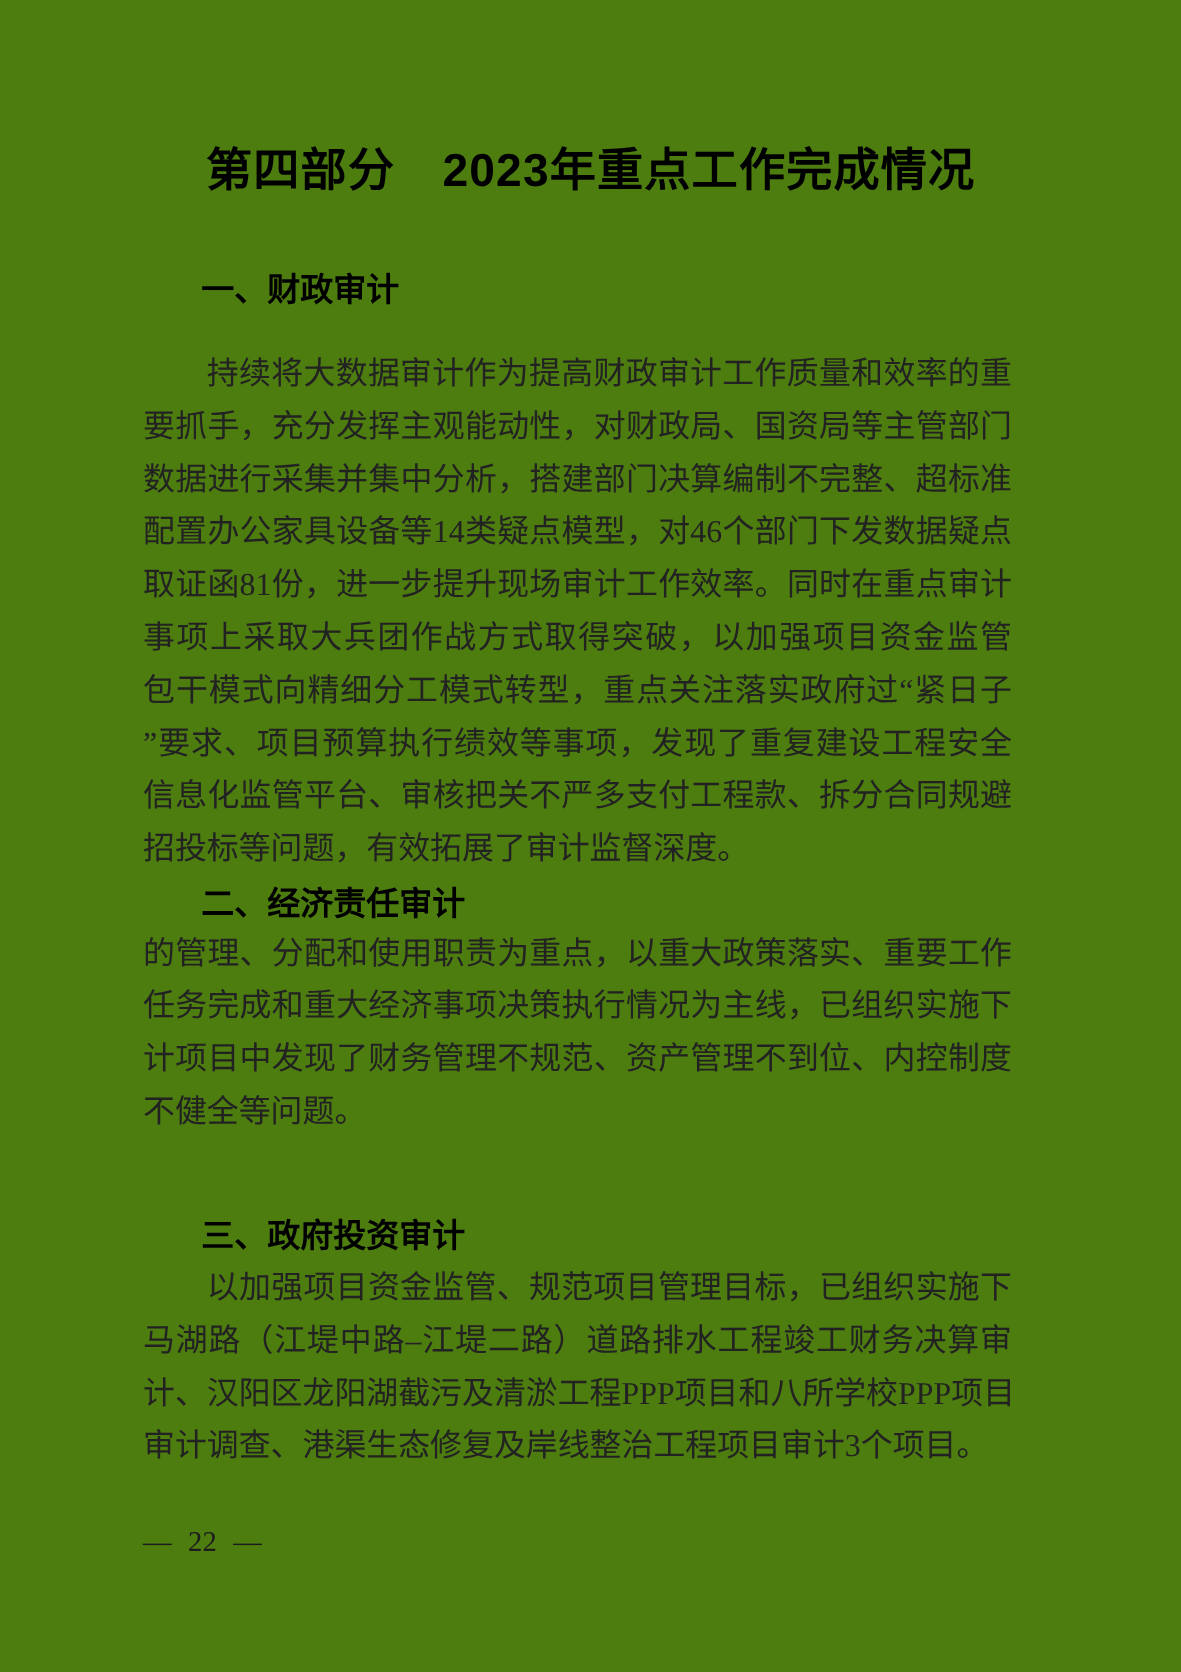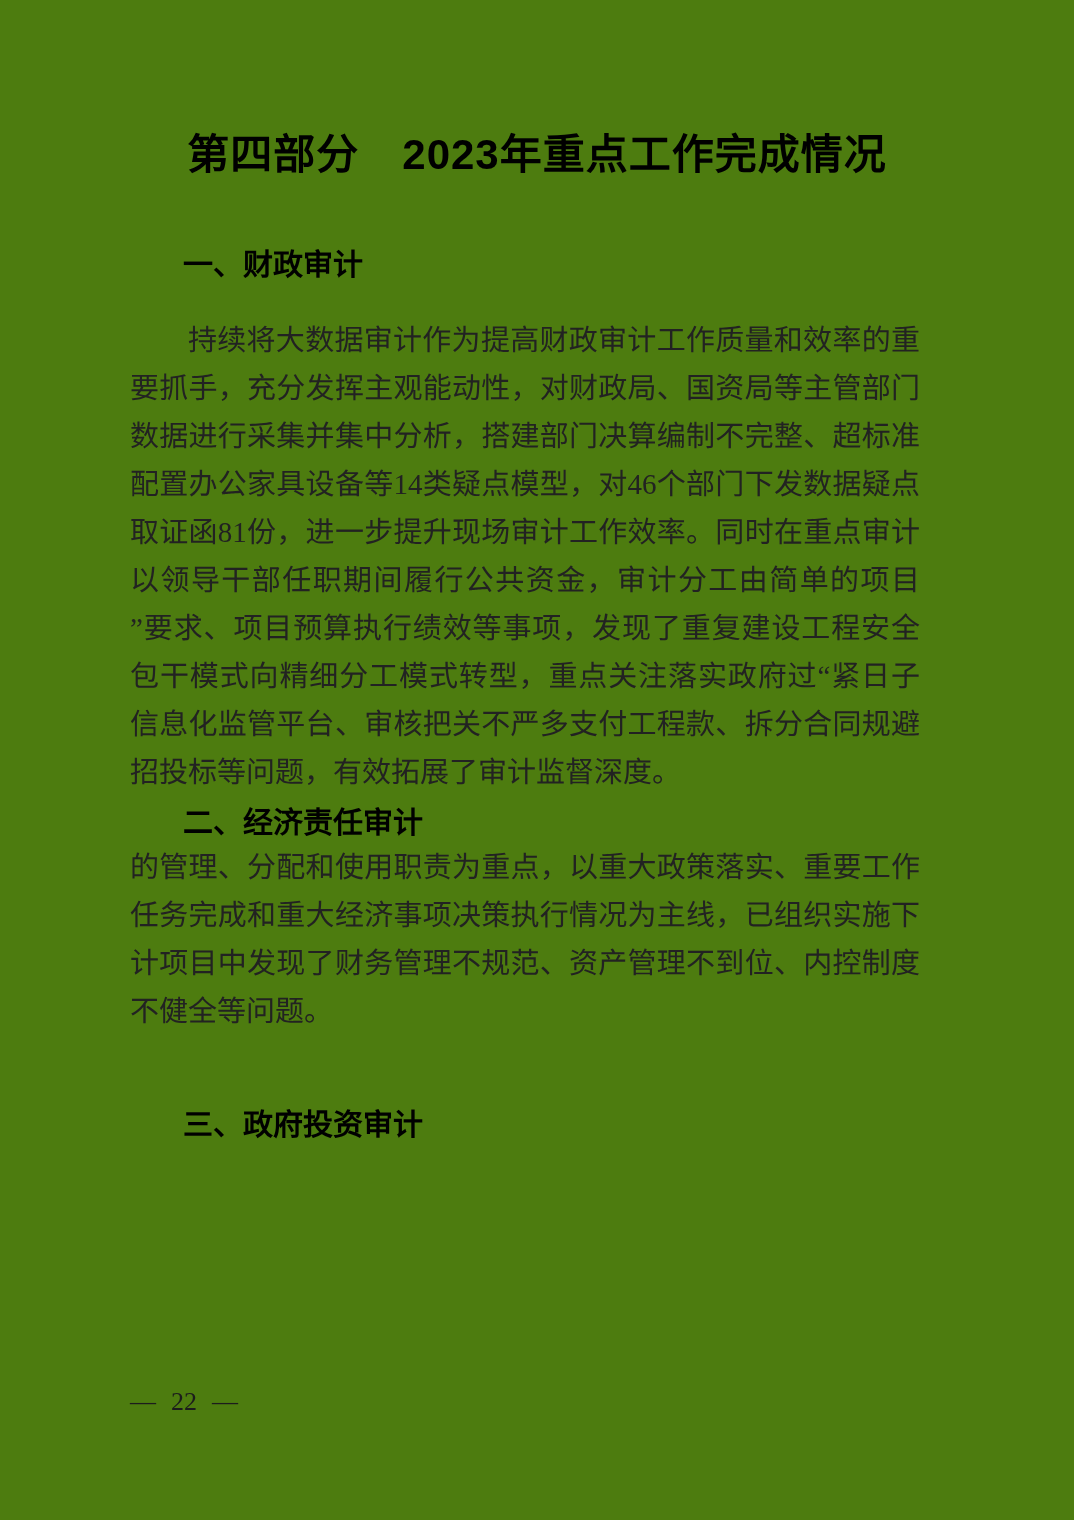--- a/index.html
+++ b/index.html
@@ -90,38 +90,44 @@
   <h1 class="doc-title">第四部分　2023年重点工作完成情况</h1>
 
   <h2 class="sec-heading h-1">一、财政审计</h2>
 
   <div class="para p-1">
     <div class="bl fi">持续将大数据审计作为提高财政审计工作质量和效率的重</div>
     <div class="bl">要抓手，充分发挥主观能动性，对财政局、国资局等主管部门</div>
     <div class="bl">数据进行采集并集中分析，搭建部门决算编制不完整、超标准</div>
     <div class="bl">配置办公家具设备等14类疑点模型，对46个部门下发数据疑点</div>
     <div class="bl">取证函81份，进一步提升现场审计工作效率。同时在重点审计</div>
-    <div class="bl">以领导干部任职期间履行公共资金，审计分工由简单的项目</div>
+    <div class="bl">事项上采取大兵团作战方式取得突破，以加强项目资金监管</div>
+    <div class="bl">包干模式向精细分工模式转型，重点关注落实政府过“紧日子</div>
     <div class="bl">”要求、项目预算执行绩效等事项，发现了重复建设工程安全</div>
-    <div class="bl">包干模式向精细分工模式转型，重点关注落实政府过“紧日子</div>
     <div class="bl">信息化监管平台、审核把关不严多支付工程款、拆分合同规避</div>
     <div class="bl ll">招投标等问题，有效拓展了审计监督深度。</div>
   </div>
 
   <h2 class="sec-heading h-2">二、经济责任审计</h2>
 
   <div class="para p-2">
     <div class="bl">的管理、分配和使用职责为重点，以重大政策落实、重要工作</div>
     <div class="bl">任务完成和重大经济事项决策执行情况为主线，已组织实施下</div>
     <div class="bl">计项目中发现了财务管理不规范、资产管理不到位、内控制度</div>
     <div class="bl ll">不健全等问题。</div>
   </div>
 
   <h2 class="sec-heading h-3">三、政府投资审计</h2>
 
+  <div class="para p-3">
+    <div class="bl fi">以加强项目资金监管、规范项目管理目标，已组织实施下</div>
+    <div class="bl">马湖路（江堤中路–江堤二路）道路排水工程竣工财务决算审</div>
+    <div class="bl">计、汉阳区龙阳湖截污及清淤工程PPP项目和八所学校PPP项目</div>
+    <div class="bl ll">审计调查、港渠生态修复及岸线整治工程项目审计3个项目。</div>
+  </div>
 
   <div class="footer">
     <span>—</span>
     <span>22</span>
     <span>—</span>
   </div>
 
 </div>
 
 </body></html>

